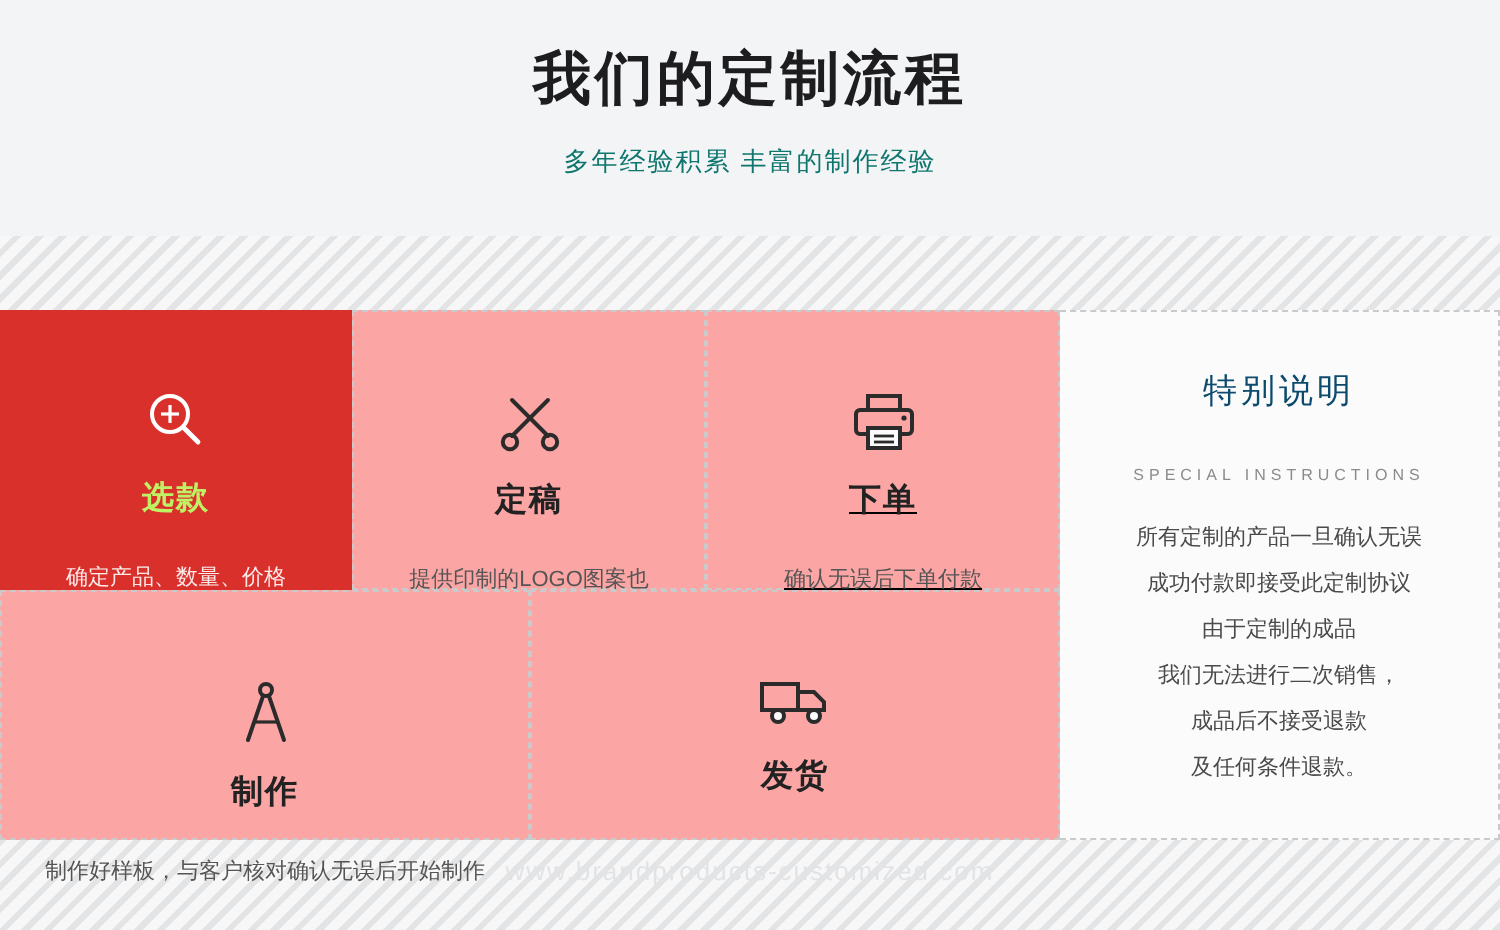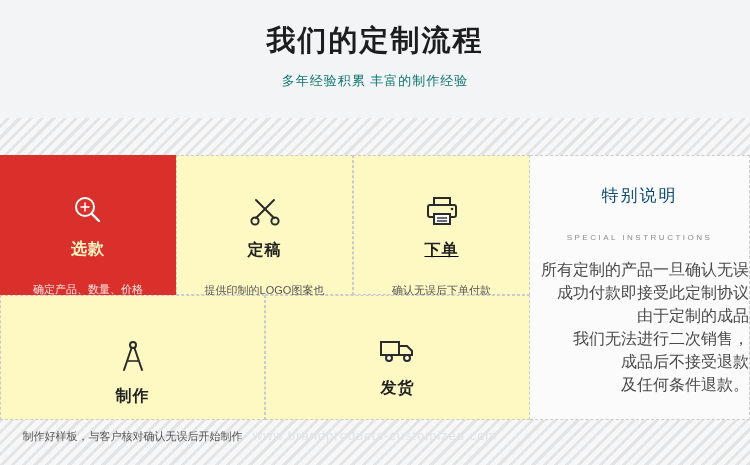--- a/index.html
+++ b/index.html
@@ -52,42 +52,42 @@
   }
 
   
   .grid-wrap {
     position: absolute;
     top: 155px; left: 0;
     width: 750px; height: 265px;
   }
   .cell {
     position: absolute;
-    background: #fef9c3;
+    background: #fca5a5;
     border: 1px dashed #c9cacb;
     text-align: center;
   }
   .cell.red {
     background: #d9302c;
     border: none;
   }
   .cell .icon {
     height: 54px;
     display: flex;
     align-items: flex-end;
     justify-content: center;
   }
   .cell .title {
     margin-top: 12px;
     font-size: 16px;
     font-weight: bold;
     color: #222;
     letter-spacing: 1px;
   }
-  .cell.red .title { color: #fef9c3; }
+  .cell.red .title { color: #bef264; }
   .cell .desc {
     margin-top: 20px;
     font-size: 11px;
     color: #555;
     line-height: 18px;
     padding: 0 16px;
   }
   .cell.red .desc { color: #fde9e8; }
 
   
@@ -117,24 +117,23 @@
   .right-panel .rp-sub {
     margin-top: 26px;
     font-size: 8px;
     color: #8a8b8d;
     letter-spacing: 2.5px;
   }
   .right-panel .rp-lines {
     margin-top: 16px;
   }
   .right-panel .rp-lines div {
-    font-size: 16px;
+    font-size: 11px;
     color: #4a4a4a;
     line-height: 23px;
-    text-align: right;
   }
 
   
   .watermark {
     position: absolute;
     left: 0; right: 0;
     top: 428px;
     text-align: center;
     font-size: 13px;
     color: #e2e3e5;

